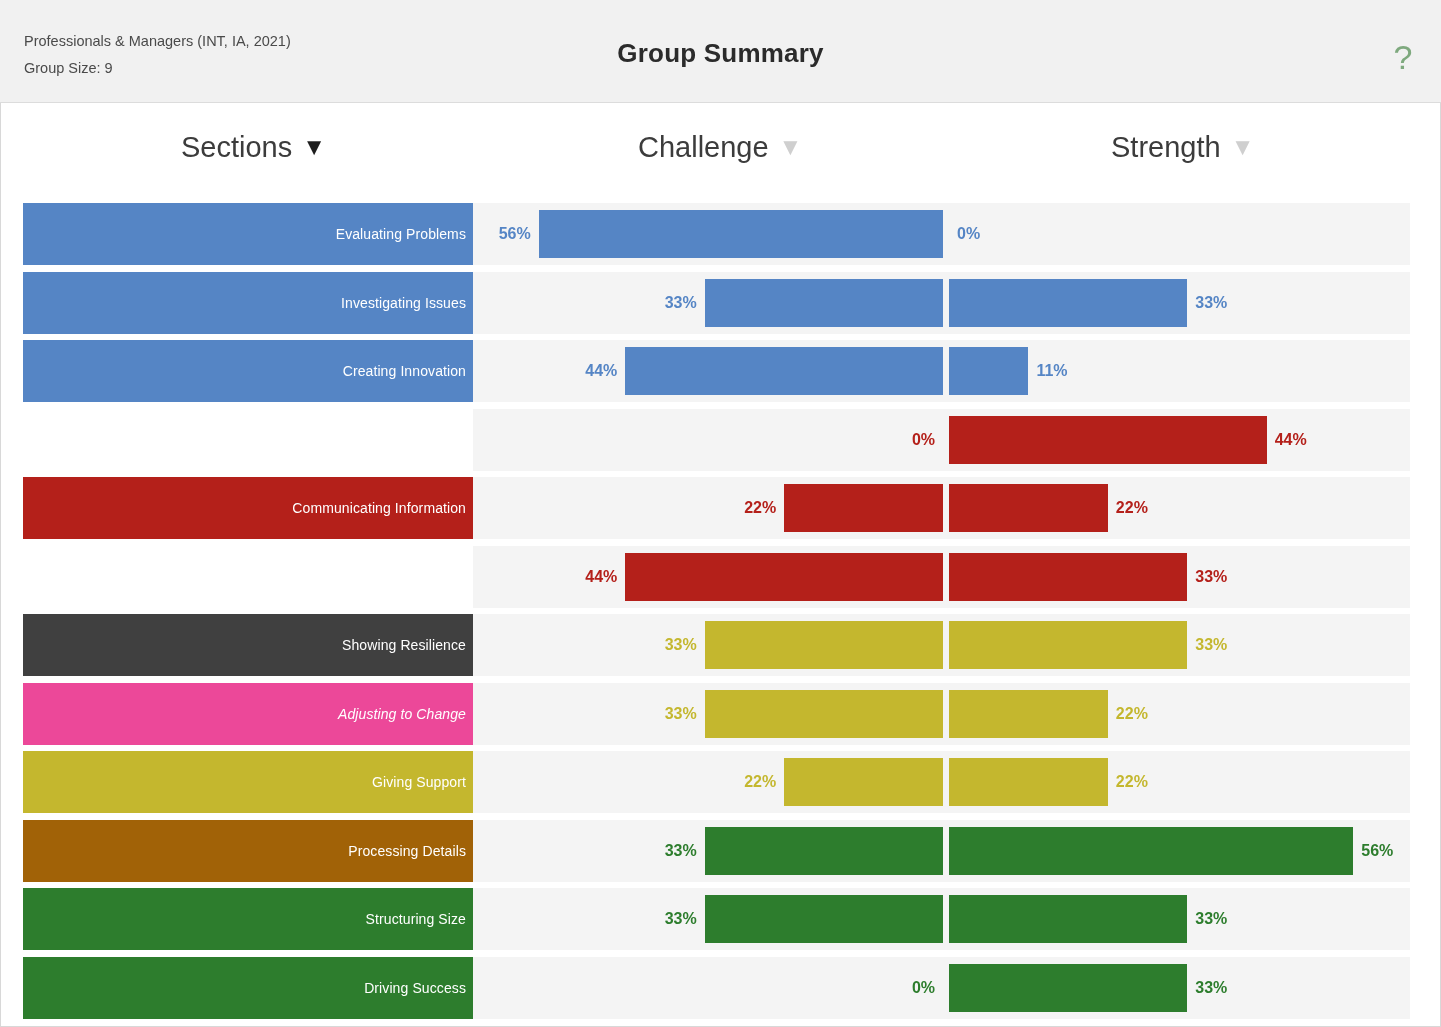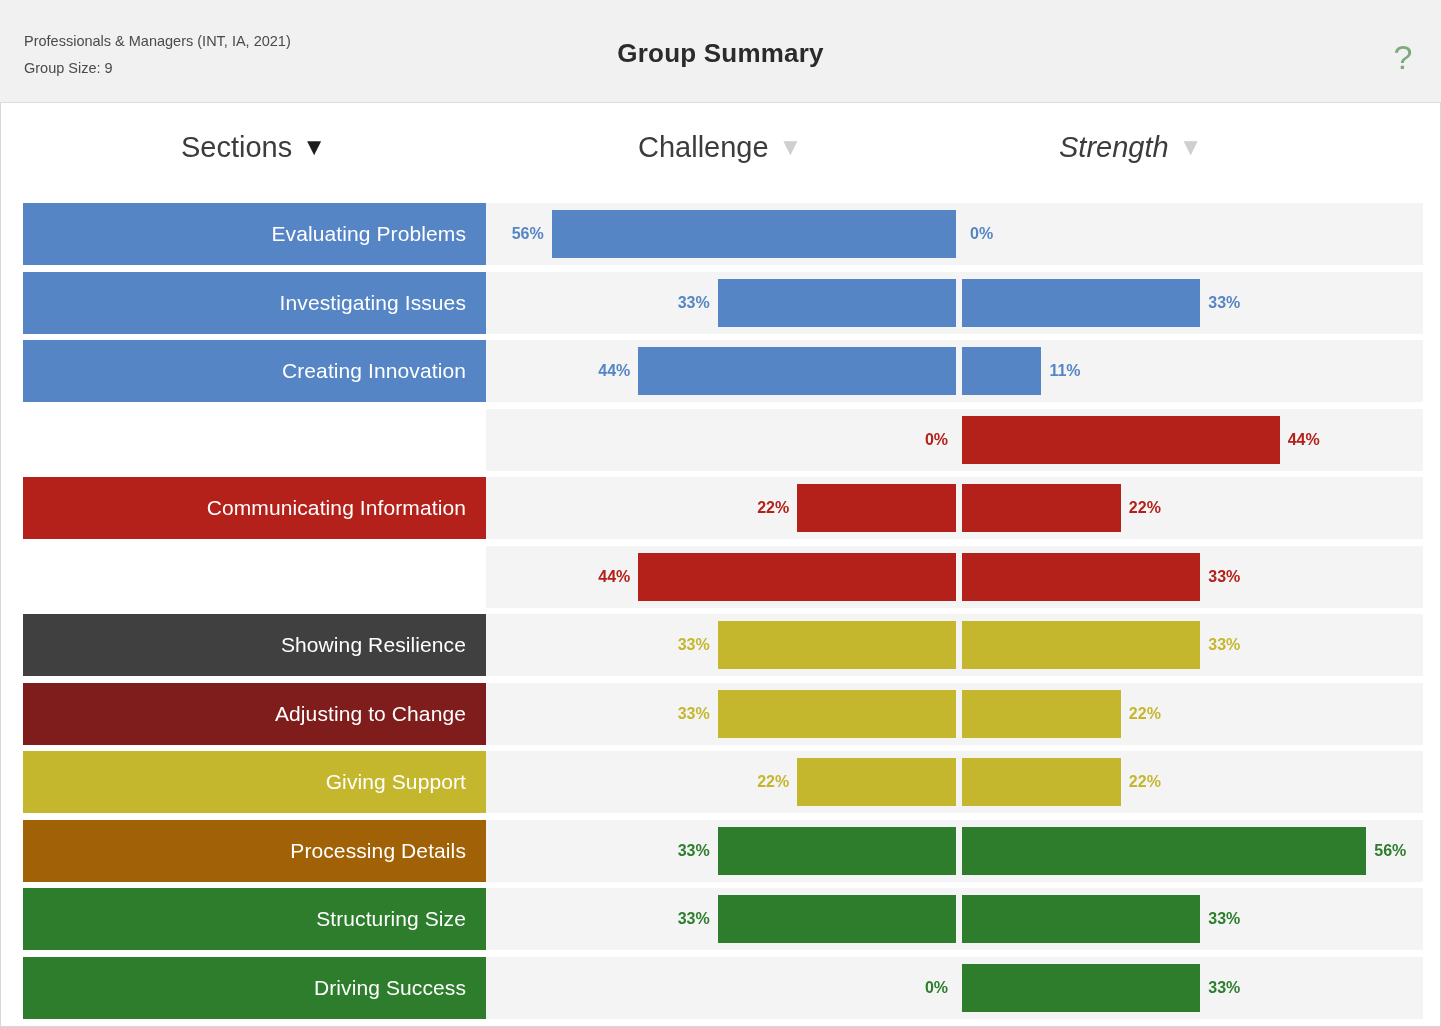--- a/index.html
+++ b/index.html
@@ -94,21 +94,21 @@
     display: inline-block;
     margin-left: 10px;
     font-size: 24px;
     vertical-align: 2px;
   }
   .caret-active { color: #1d1d1d; }
   .caret-idle { color: #cfcfcf; }
 
   #head-sections { left: 180px; }
   #head-challenge { left: 637px; }
-  #head-strength { left: 1058px; font-style: italic; }
+  #head-strength { left: 1110px; }
 
   
   .rows {
     position: absolute;
     left: 22px;
     top: 97px;
     width: 1400px;
   }
   .row {
     position: relative;
@@ -122,28 +122,28 @@
     width: 463px;
     height: 62px;
     display: flex;
     align-items: center;
     justify-content: flex-end;
     padding-right: 20px;
     cursor: pointer;
   }
   .section-label {
     color: #ffffff;
-    font-size: 21px;
+    font-size: 14px;
     white-space: nowrap;
     letter-spacing: 0.1px;
   }
 
   .track {
     position: absolute;
-    left: 463px;
+    left: 450px;
     top: 3px;
     width: 937px;
     height: 62px;
     background: #f4f4f4;
   }
   
   .bar {
     position: absolute;
     top: 7px;
     height: 48px;
@@ -258,21 +258,21 @@
             <span class="section-label">Showing Resilience</span>
           </div>
           <div class="track" style="background: rgb(244, 244, 244);">
             <div class="bar bar-challenge" style="background: rgb(196, 183, 46); right: 467px; width: 238.26px;"></div>
             <div class="bar bar-strength" style="background: rgb(196, 183, 46); left: 476px; width: 238.26px;"></div>
             <div class="val val-challenge" style="color: rgb(196, 183, 46); right: 713.26px;">33%</div>
             <div class="val val-strength" style="color: rgb(196, 183, 46); left: 722.26px;">33%</div>
           </div>
         </div>
         <div class="row">
-          <div class="section-cell" style="background: #7f1d1d;">
+          <div class="section-cell" style="background: #ec4899; font-style: italic;">
             <span class="section-label">Adjusting to Change</span>
           </div>
           <div class="track" style="background: rgb(244, 244, 244);">
             <div class="bar bar-challenge" style="background: rgb(196, 183, 46); right: 467px; width: 238.26px;"></div>
             <div class="bar bar-strength" style="background: rgb(196, 183, 46); left: 476px; width: 158.84px;"></div>
             <div class="val val-challenge" style="color: rgb(196, 183, 46); right: 713.26px;">33%</div>
             <div class="val val-strength" style="color: rgb(196, 183, 46); left: 642.84px;">22%</div>
           </div>
         </div>
         <div class="row">

